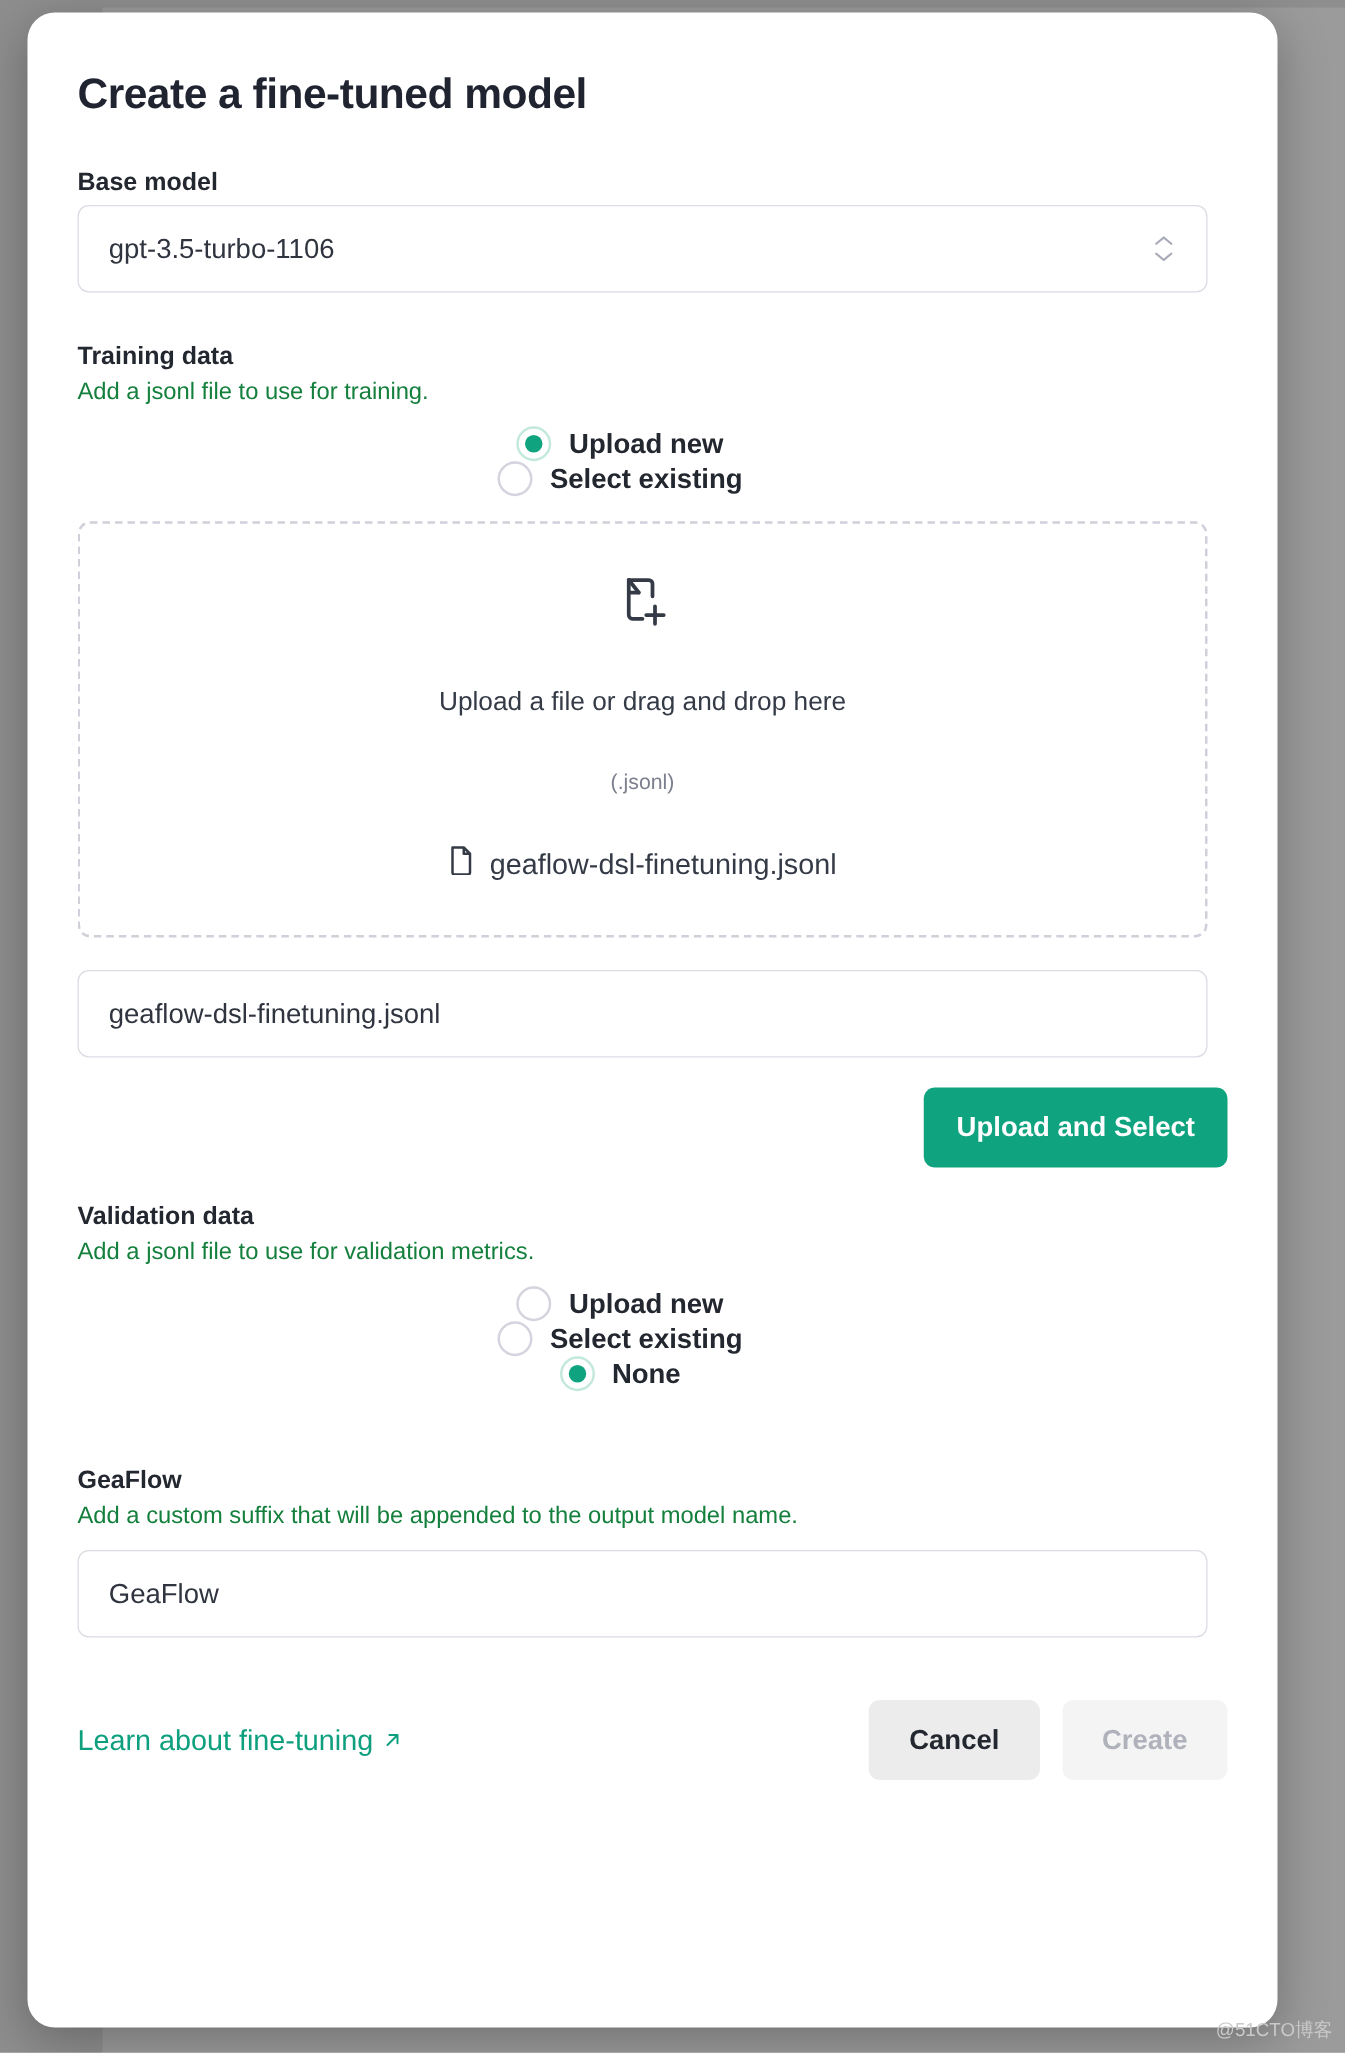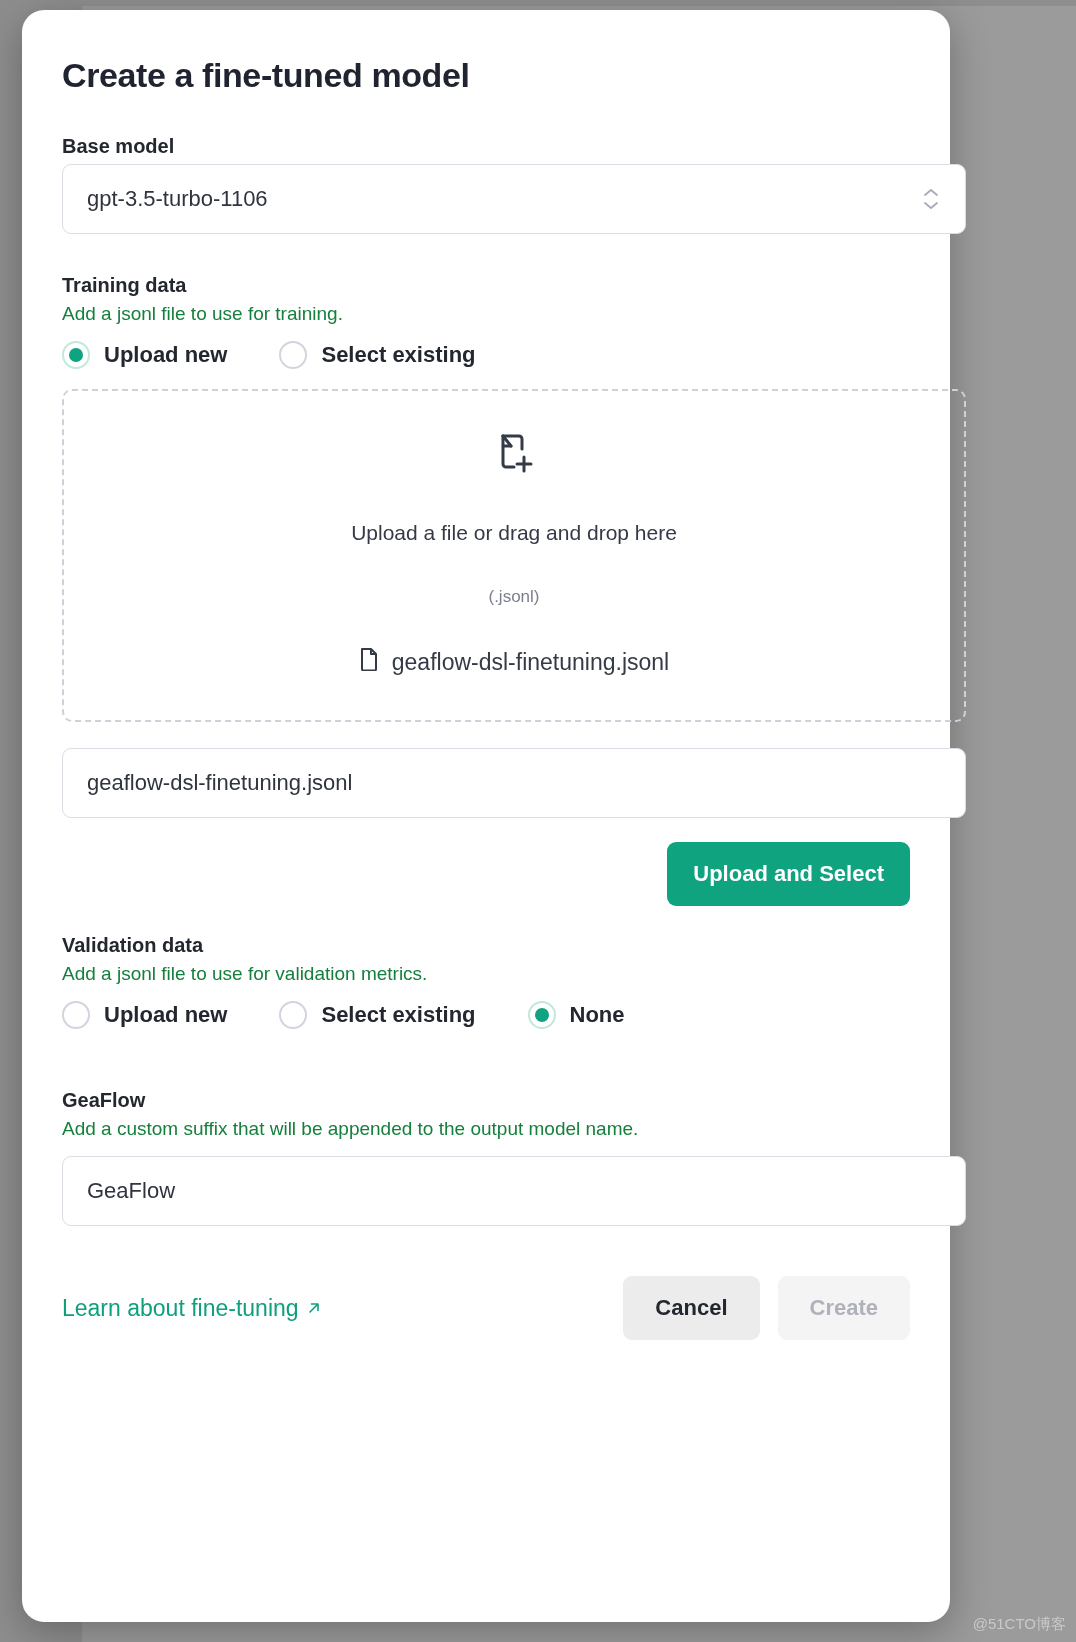--- a/index.html
+++ b/index.html
@@ -26,21 +26,21 @@
   .backdrop-topstrip {
     position: absolute;
     left: 0; top: 0;
     width: 1076px; height: 6px;
     background: #8e8e8e;
   }
   .modal {
     position: absolute;
     left: 22px;
     top: 10px;
-    width: 928px;
+    width: 1000px;
     height: 1612px;
     background: #ffffff;
     border-radius: 22px;
     box-shadow: 0 10px 40px rgba(0,0,0,0.28);
     padding: 46px 40px 0 40px;
   }
   .title {
     font-size: 34px;
     font-weight: bold;
     color: #1f2430;
@@ -79,20 +79,21 @@
     transform: translateY(-50%);
     display: flex;
     flex-direction: column;
     gap: 4px;
   }
   .radio-row {
     display: flex;
     align-items: center;
     gap: 0px;
     margin-bottom: 20px;
+    flex-direction: column;
   }
   .radio-item {
     display: flex;
     align-items: center;
     margin-right: 52px;
   }
   .radio {
     width: 28px; height: 28px;
     border-radius: 50%;
     border: 2px solid #d3d4de;

